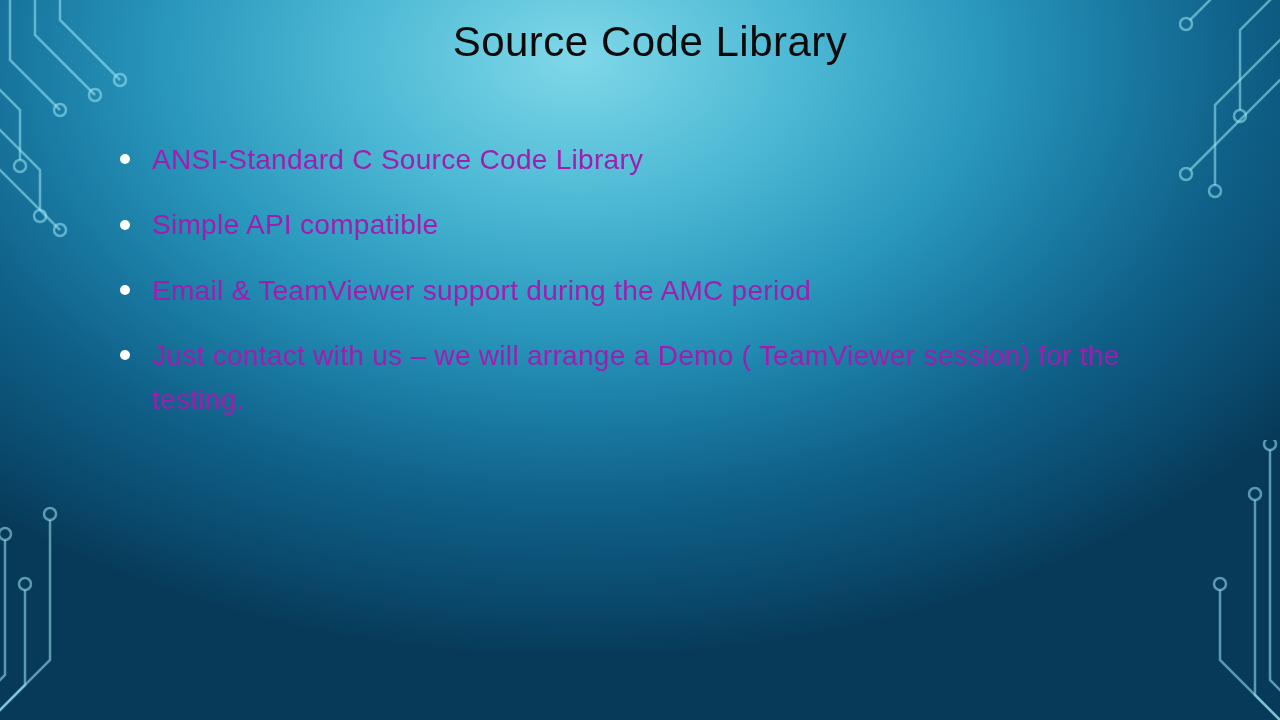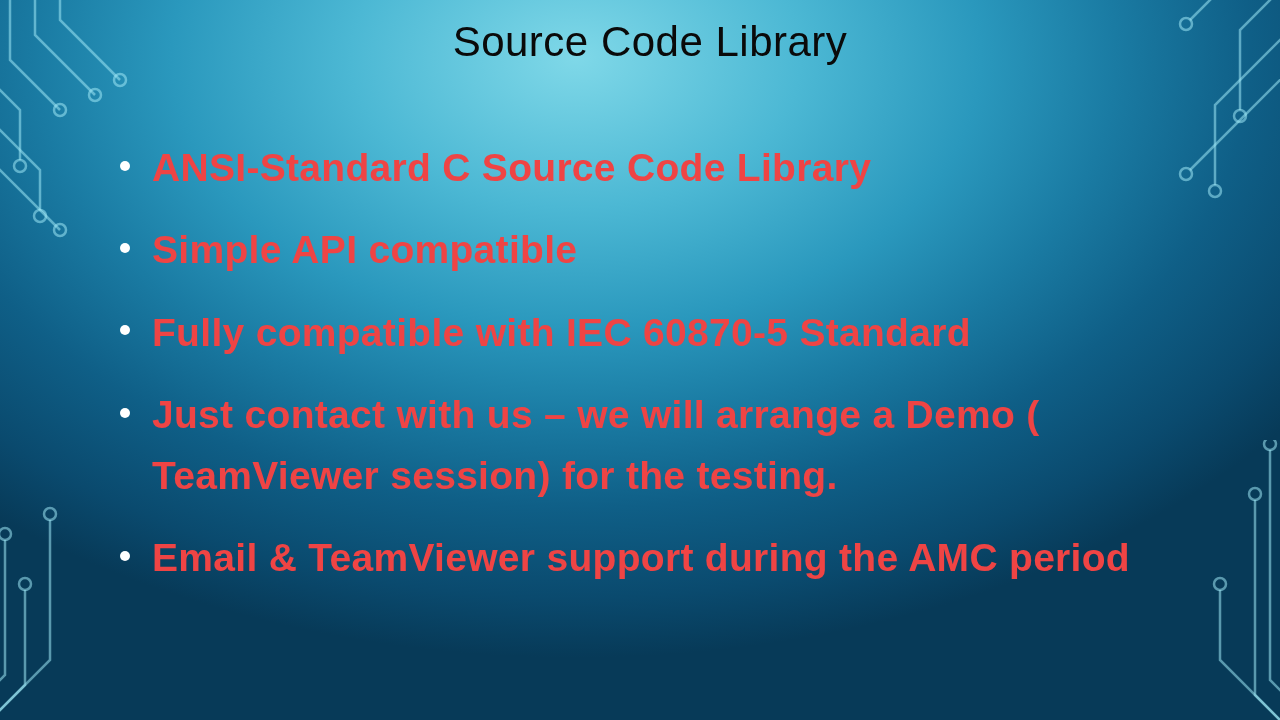--- a/index.html
+++ b/index.html
@@ -39,25 +39,25 @@
     margin-left: -30px;
   }
 
   ul.bullets {
     list-style: none;
     max-width: 1050px;
   }
   ul.bullets li {
     position: relative;
     padding-left: 42px;
-    font-size: 39px;
+    font-size: 28px;
     line-height: 1.55;
     margin-bottom: 22px;
-    color: #ef4444;
-    font-weight: 700;
+    color: #a21caf;
+    font-weight: 400;
     letter-spacing: 0.3px;
   }
   ul.bullets li::before {
     content: "";
     position: absolute;
     left: 10px;
     top: 0.58em;
     width: 10px;
     height: 10px;
     border-radius: 50%;
@@ -117,17 +117,16 @@
   <path class="circuit-stroke" d="M130 260 L110 240 L110 10"></path>
   <circle class="circuit-node" cx="110" cy="4" r="6"></circle>
 </svg>
 </div>
 
 <div class="slide">
   <h1 class="title">Source Code Library</h1>
   <ul class="bullets">
     <li>ANSI-Standard C Source Code Library</li>
     <li>Simple API compatible</li>
-    <li>Fully compatible with IEC 60870-5 Standard</li>
+    <li>Email &amp; TeamViewer support during the AMC period</li>
     <li>Just contact with us – we will arrange a Demo ( TeamViewer session) for the testing.</li>
-    <li>Email &amp; TeamViewer support during the AMC period</li>
   </ul>
 </div>
 
 </body></html>

